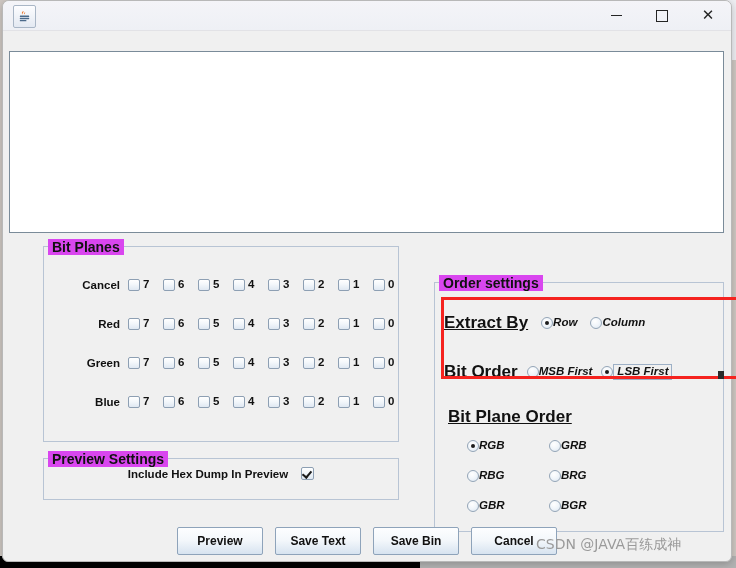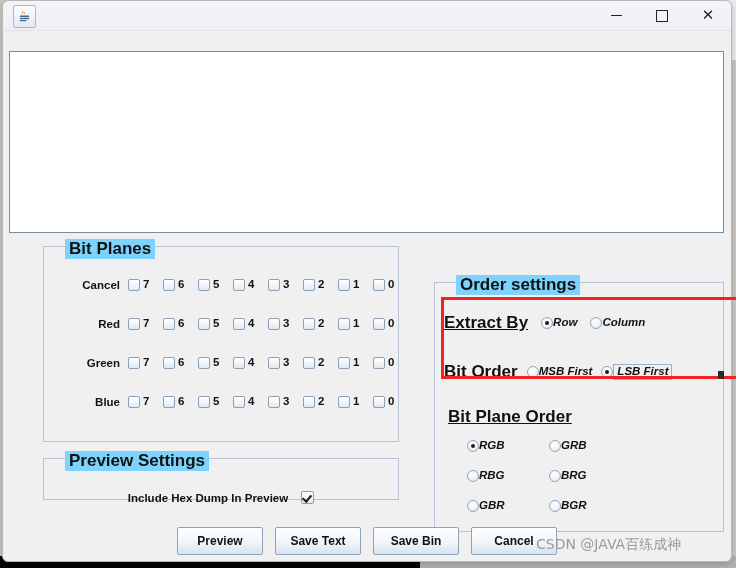--- a/index.html
+++ b/index.html
@@ -61,22 +61,22 @@
   
   #preview-textarea{
     position:absolute;left:6px;top:50px;width:715px;height:182px;
     background:#ffffff;border:1px solid #7a8b99;
     box-sizing:border-box;
   }
 
   
   .groupbox{position:absolute;border:1px solid #b8c4d4;background:transparent;box-sizing:border-box;}
   .groupbox > .legend{
-    position:absolute;top:-8px;left:21px;padding:0 4px;background:#7dd3fc;
-    font-size:17px;color:#111;font-weight:bold;white-space:nowrap;
+    position:absolute;top:-8px;left:4px;padding:0 4px;background:#d946ef;
+    font-size:14px;color:#111;font-weight:bold;white-space:nowrap;
   }
 
   #group-bitplanes{left:40px;top:245px;width:356px;height:196px;}
   #group-preview-settings{left:40px;top:457px;width:356px;height:42px;}
   #group-order-settings{left:431px;top:245px;width:290px;height:250px;margin-top:36px;}
 
   
   .bp-row{position:absolute;left:0;width:100%;height:22px;}
   .bp-label{
     position:absolute;left:8px;width:68px;text-align:right;
@@ -110,21 +110,21 @@
     border-radius:50%;background:#1c1c1c;
   }
 
   .opt{display:flex;align-items:center;gap:0;font-style:italic;}
   .opt .otext{font-size:11.5px;font-weight:bold;color:#111;line-height:1;white-space:nowrap;}
   .otext.focused{border:1px solid #9db0c6;padding:1px 3px;margin:-2px 0;text-align:right;}
 
   
   #hexdump-line{
     position:absolute;left:0;top:8px;width:100%;
-    display:flex;align-items:center;justify-content:center;gap:13px;margin-top:24px;
+    display:flex;align-items:center;justify-content:center;gap:13px;
   }
   #hexdump-label{font-size:11.5px;font-weight:bold;color:#111;}
   #hexdump-check{width:13px;height:13px;}
 
   
   #extract-by-row{position:absolute;left:9px;top:30px;display:flex;align-items:center;gap:9px;}
   #extract-by-label,#bit-order-label,#bit-plane-order-label{
     font-size:17px;font-weight:bold;color:#111;white-space:nowrap;text-decoration:underline;
   }
   #extract-by-row .opt{margin-left:4px;}

